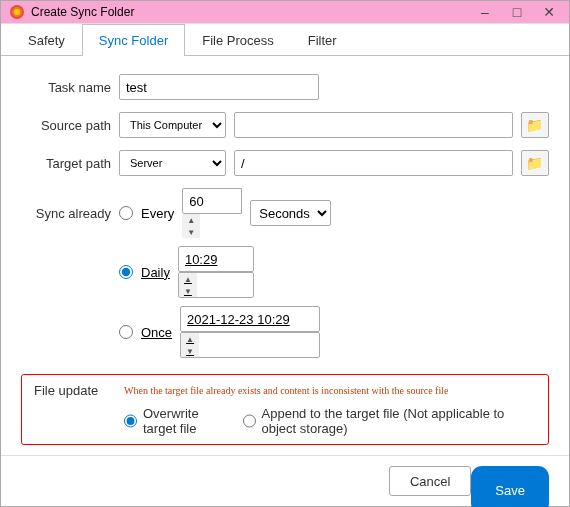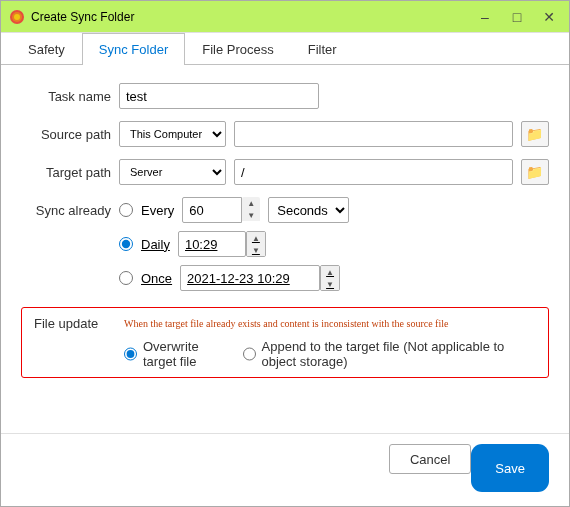--- a/index.html
+++ b/index.html
@@ -13,21 +13,21 @@
     }
     .window {
       width: 570px;
       height: 507px;
       background: #ffffff;
       border: 1px solid #aaa;
       display: flex;
       flex-direction: column;
     }
     .titlebar {
-      background: #bef264;
+      background: #f9a8d4;
       display: flex;
       align-items: center;
       padding: 0 8px;
       border-bottom: 1px solid #e0e0e0;
       height: 32px;
       user-select: none;
     }
     .titlebar-icon {
       width: 16px;
       height: 16px;
@@ -196,23 +196,24 @@
       border: none;
       border-right: 1px solid #aaa;
       padding: 3px 6px;
       font-size: 13px;
       height: 26px;
       outline: none;
     }
     .time-wrap {
       display: flex;
       align-items: stretch;
+      flex-direction: column;
     }
     .time-input {
-      width: 68px;
+      width: 76px;
       border: 1px solid #aaa;
       border-right: none;
       border-radius: 2px 0 0 2px;
       padding: 3px 6px;
       font-size: 13px;
       height: 26px;
       outline: none;
     }
     .datetime-input {
       width: 140px;

